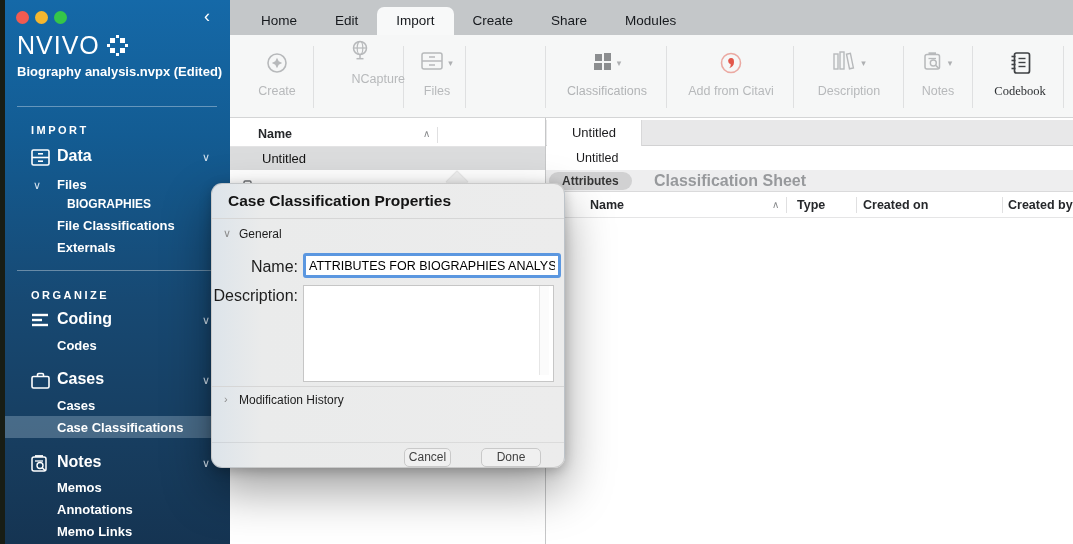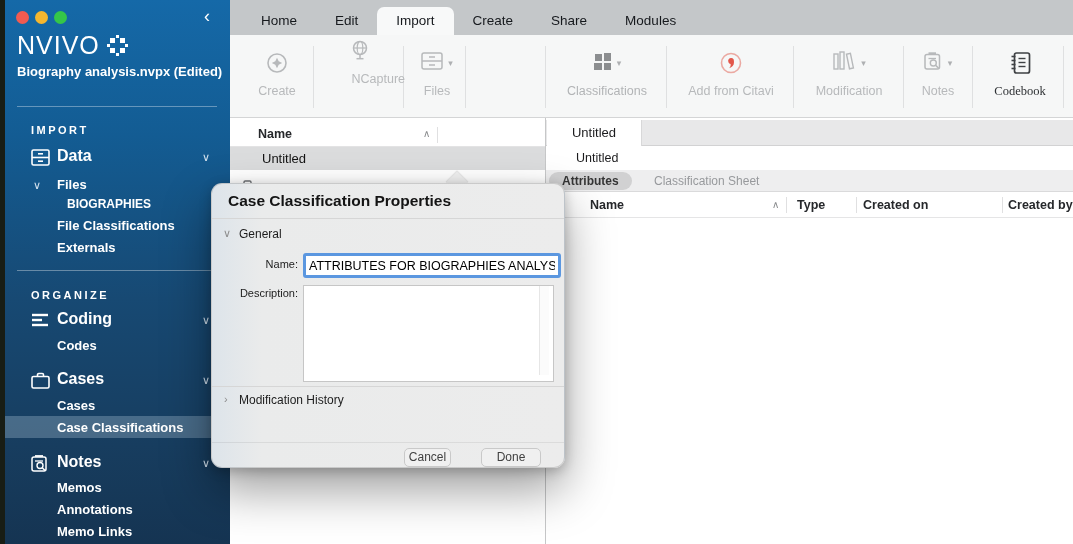--- a/index.html
+++ b/index.html
@@ -53,37 +53,37 @@
   .d-tabstrip{position:absolute;left:0;top:2px;width:527px;height:26px;background:#e8e8e9;
               border-bottom:1px solid #d2d2d3;box-sizing:border-box;}
   .d-tab{position:absolute;left:1px;top:0;width:95px;height:26px;background:#fff;
          border-right:1px solid #d8d8d9;box-sizing:border-box;text-align:center;
          line-height:26px;font-size:13px;color:#1c1c1e;}
   .d-title{position:absolute;left:0;top:28px;width:527px;height:24px;display:flex;align-items:center;}
   .d-subtabs{position:absolute;left:0;top:52px;width:527px;height:22px;background:#eeeeef;
              border-bottom:1px solid #dadadb;box-sizing:border-box;}
   .pill{position:absolute;left:3px;top:2px;height:18px;line-height:18px;padding:0 13px;
         border-radius:9px;background:#d1d1d2;font-size:12px;font-weight:bold;color:#353535;}
-  .sheet-lbl{position:absolute;left:108px;top:0;line-height:22px;font-size:12px;font-weight:normal;color:#97999c;}
+  .sheet-lbl{position:absolute;left:108px;top:0;line-height:22px;font-size:16px;font-weight:bold;color:#97999c;}
   .d-thead{position:absolute;left:0;top:74px;width:527px;height:26px;background:#fff;
            border-bottom:1px solid #e5e5e6;box-sizing:border-box;}
   .col-sep{position:absolute;top:5px;width:1px;height:16px;background:#e0e0e1;}
   .sort-ic{font-size:10px;color:#8a8c8e;}
   
   .dialog{position:absolute;left:211px;top:183px;width:354px;height:285px;border-radius:11px;
           background:linear-gradient(90deg,#dde4ea 0%,#eaebeb 14%,#ececec 100%);
           box-shadow:0 22px 48px rgba(0,0,0,.38),0 3px 12px rgba(0,0,0,.22);
           border:1px solid rgba(0,0,0,.14);box-sizing:border-box;z-index:20;}
   .dlg-arrow{position:absolute;left:238px;top:-8px;width:16px;height:16px;background:#f1f1f1;
              transform:rotate(45deg);box-shadow:-1px -1px 1px rgba(0,0,0,.10);z-index:19;}
   .dlg-title{position:absolute;left:16px;top:8px;font-size:15.5px;font-weight:bold;color:#141414;}
   .dlg-hr{position:absolute;left:0;width:100%;height:1px;background:#d6d6d6;}
   .dlg-chev{position:absolute;font-size:11px;color:#8d8d8d;}
   .dlg-seclbl{position:absolute;font-size:12px;color:#1d1d1d;}
-  .fld-lbl{position:absolute;left:0;width:86px;text-align:right;font-size:11px;color:#1d1d1d;}
+  .fld-lbl{position:absolute;left:0;width:86px;text-align:right;font-size:16px;color:#1d1d1d;}
   .name-input{position:absolute;left:91px;top:69px;width:246px;height:17px;
               border:3px solid #5b97e0;border-radius:3px;background:#fff;
               font-family:"Liberation Sans",sans-serif;font-size:12.5px;color:#000;
               padding:1px 3px;outline:none;}
   .desc-box{position:absolute;left:91px;top:101px;width:245px;height:91px;background:#fff;
             border:1px solid #c6c6c6;resize:none;outline:none;
             font-family:"Liberation Sans",sans-serif;font-size:12.5px;}
   .desc-scroll{position:absolute;left:327px;top:102px;width:9px;height:89px;background:#fbfbfb;
                border-left:1px solid #e6e6e6;}
   .dlg-btn{position:absolute;top:264px;height:19px;line-height:17px;text-align:center;
@@ -280,21 +280,21 @@
       <div class="tb-icon">
         <span>
           <svg width="24" height="20" viewBox="0 0 24 20">
               <rect x="2" y="3" width="4" height="15" fill="none" stroke="currentColor" stroke-width="1.4"></rect>
               <rect x="8" y="1" width="4" height="17" fill="none" stroke="currentColor" stroke-width="1.4"></rect>
               <path d="m14.5 3.2 3.9-.9 3 14.6-3.9.9z" fill="none" stroke="currentColor" stroke-width="1.4"></path>
             </svg>
         </span>
         <span class="caret">▾</span>
       </div>
-      <div class="tb-lbl">Modification</div>
+      <div class="tb-lbl">Description</div>
     </div>
 
     <div class="tb-item" style="left:663px;width:90px;top:48px;">
       <div class="tb-icon">
         <span>
           <svg width="19" height="19" viewBox="0 0 19 19">
               <rect x="1" y="2.5" width="14.5" height="14.5" rx="2" fill="none" stroke="currentColor" stroke-width="1.5"></rect>
               <line x1="4.5" y1="1.2" x2="12" y2="1.2" stroke="currentColor" stroke-width="1.8"></line>
               <line x1="4.5" y1="6.5" x2="12" y2="6.5" stroke="currentColor" stroke-width="1.3"></line>
               <circle cx="9.3" cy="11" r="3" fill="none" stroke="currentColor" stroke-width="1.4"></circle>

